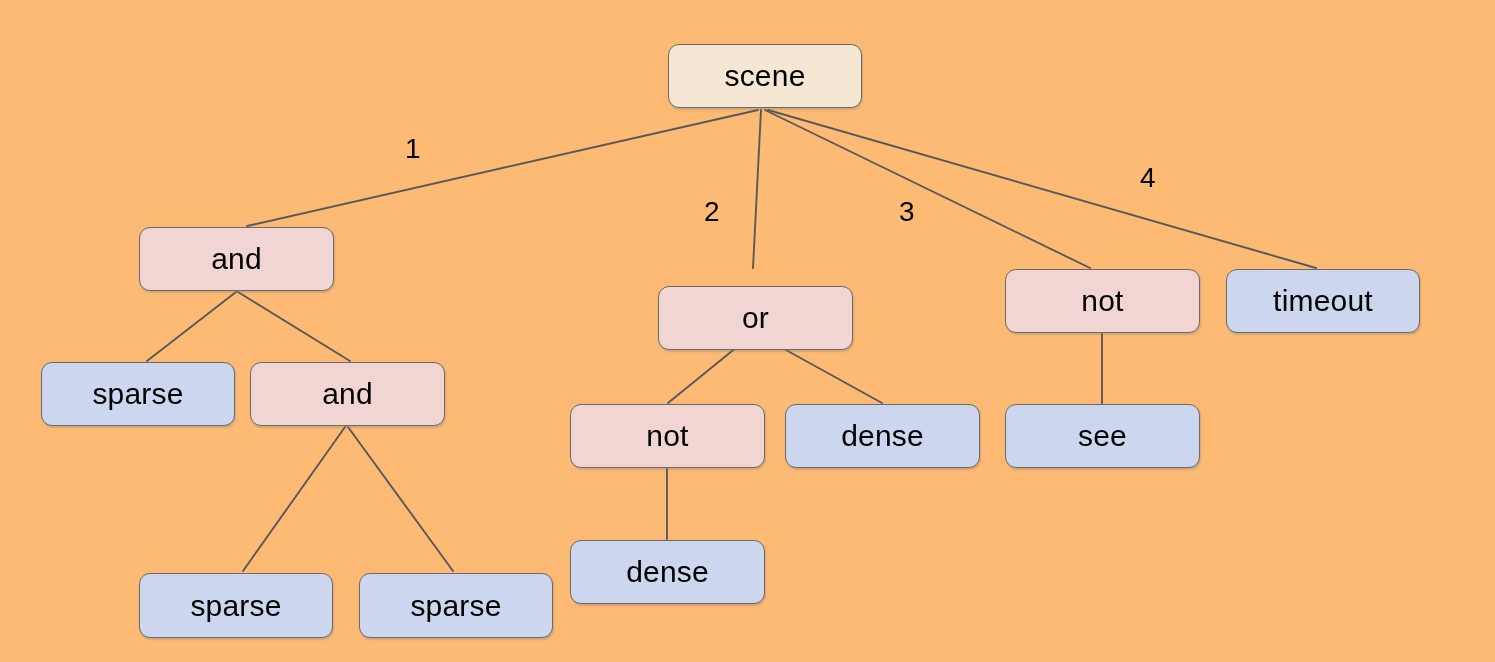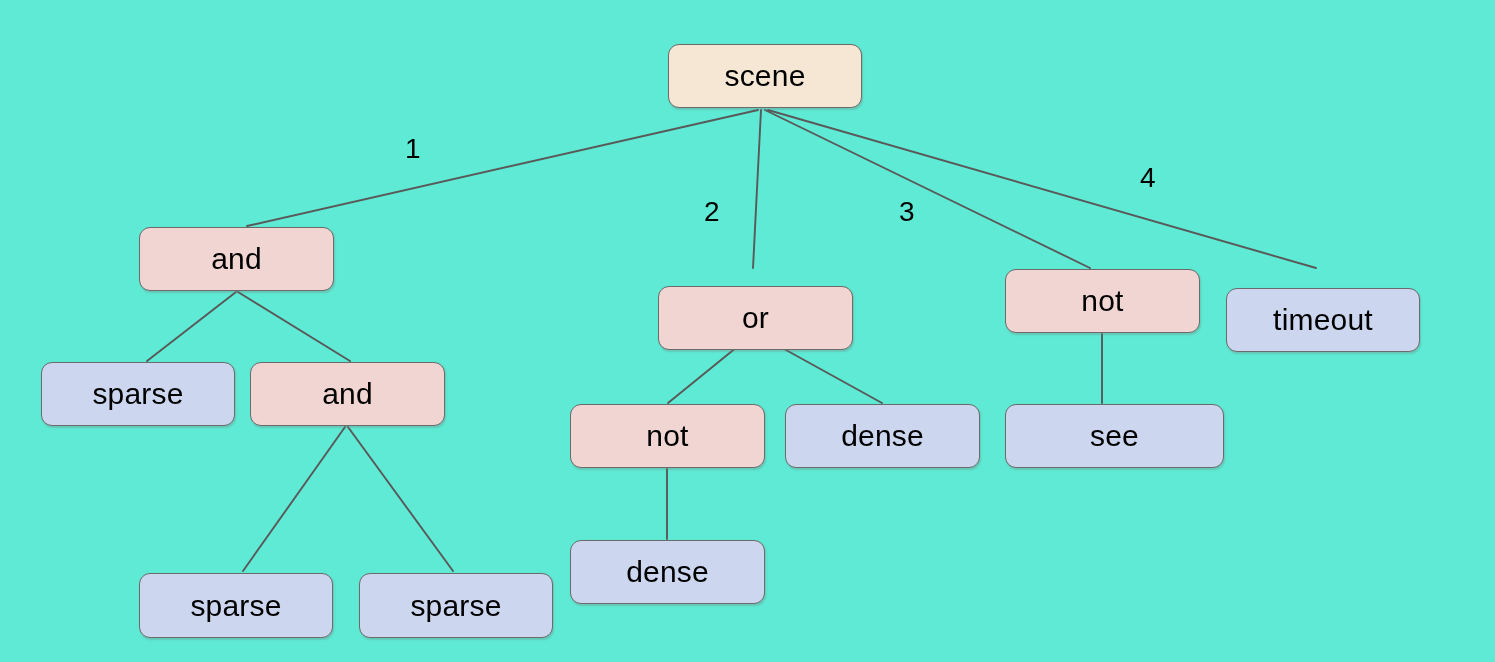--- a/index.html
+++ b/index.html
@@ -4,21 +4,21 @@
 <style>
   html, body {
     margin: 0;
     padding: 0;
     background: #ffffff;
   }
   #canvas {
     position: relative;
     width: 1495px;
     height: 662px;
-    background: #5eead4;
+    background: #fdba74;
     overflow: hidden;
     font-family: "Liberation Sans", sans-serif;
   }
   #edge-layer {
     position: absolute;
     left: 0;
     top: 0;
     width: 1495px;
     height: 662px;
   }
@@ -93,24 +93,24 @@
       </div>
       <div class="node" style="left: 785px; top: 404px; width: 195px; height: 64px; background: rgb(204, 215, 239); border-color: rgb(107, 107, 107);">
         <span class="node-label">dense</span>
       </div>
       <div class="node" style="left: 570px; top: 540px; width: 195px; height: 64px; background: rgb(204, 215, 239); border-color: rgb(107, 107, 107);">
         <span class="node-label">dense</span>
       </div>
       <div class="node" style="left: 1005px; top: 269px; width: 195px; height: 64px; background: rgb(240, 213, 210); border-color: rgb(107, 107, 107);">
         <span class="node-label">not</span>
       </div>
-      <div class="node" style="left: 1005px; top: 404px; width: 219px; height: 64px; background: rgb(204, 215, 239); border-color: rgb(107, 107, 107);">
+      <div class="node" style="left: 1005px; top: 404px; width: 195px; height: 64px; background: rgb(204, 215, 239); border-color: rgb(107, 107, 107);">
         <span class="node-label">see</span>
       </div>
-      <div class="node" style="left: 1226px; top: 269px; width: 194px; height: 64px; background: rgb(204, 215, 239); border-color: rgb(107, 107, 107); margin-top: 19px;">
+      <div class="node" style="left: 1226px; top: 269px; width: 194px; height: 64px; background: rgb(204, 215, 239); border-color: rgb(107, 107, 107);">
         <span class="node-label">timeout</span>
       </div>
     </div>
   <div id="edge-label-layer">
       <span class="edge-label" style="left: 405px; top: 135px; color: rgb(0, 0, 0);">1</span>
       <span class="edge-label" style="left: 704px; top: 198px; color: rgb(0, 0, 0);">2</span>
       <span class="edge-label" style="left: 899px; top: 198px; color: rgb(0, 0, 0);">3</span>
       <span class="edge-label" style="left: 1140px; top: 164px; color: rgb(0, 0, 0);">4</span>
     </div>
 </div>

